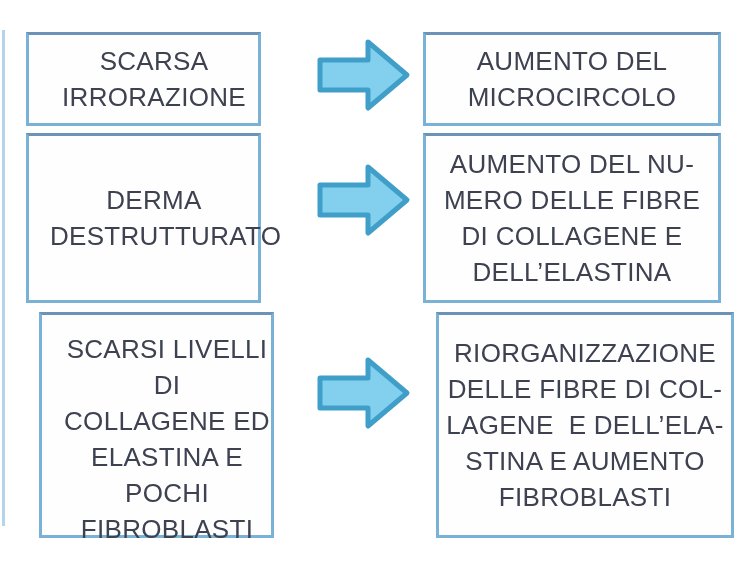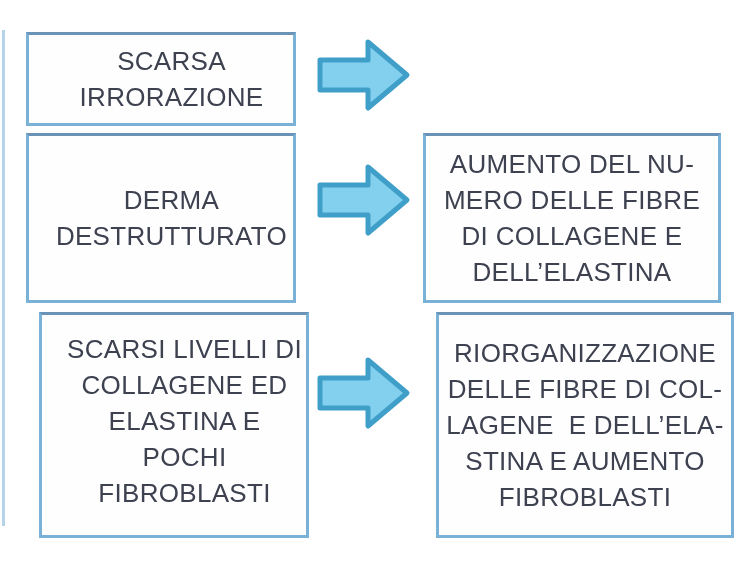--- a/index.html
+++ b/index.html
@@ -38,21 +38,21 @@
     top: 0;
     height: 100%;
     box-sizing: border-box;
     border: 3px solid var(--box-border, #7ab1d6);
     border-top-color: #6b93b8;
     background: #fefefe;
     display: flex;
     align-items: center;
     justify-content: center;
   }
-  .box-left  { left: 26px;  width: 270px; padding-left: 21px; }
+  .box-left  { left: 26px;  width: 235px; padding-left: 21px; }
   .box-right { left: 423px; width: 298px; }
   .box.align-top {
     align-items: flex-start;
     padding-top: 16px;
   }
   .box-text {
     white-space: pre-wrap;
     text-align: center;
     font-size: 26px;
     line-height: 36px;
@@ -81,20 +81,24 @@
 <body>
 
 <div class="canvas">
 
   <div class="edge-artifact"></div>
 
   <div class="row row-1">
     <div class="box box-left">
       <div class="box-text">SCARSA
 IRRORAZIONE</div>
+    </div>
+    <div class="box box-right">
+      <div class="box-text">AUMENTO DEL
+MICROCIRCOLO</div>
     </div>
   </div>
   <div class="arrow arrow-1">
     <svg viewBox="0 0 96 76" xmlns="http://www.w3.org/2000/svg">
       <polygon points="4,23 52,23 52,5 91,38 52,71 52,53 4,53"></polygon>
     </svg>
   </div>
 
   <div class="row row-2">
     <div class="box box-right">

